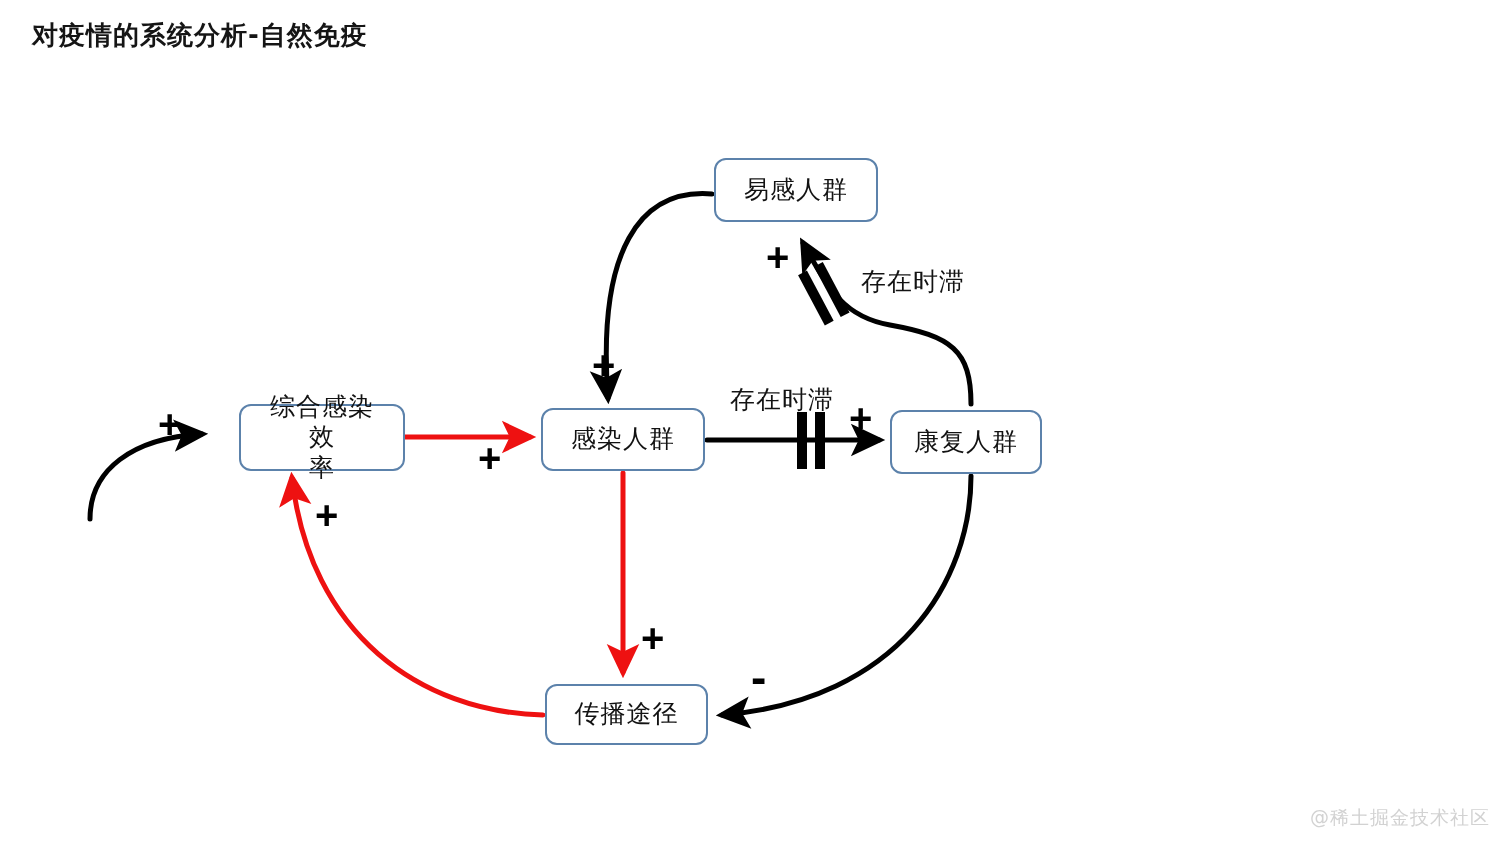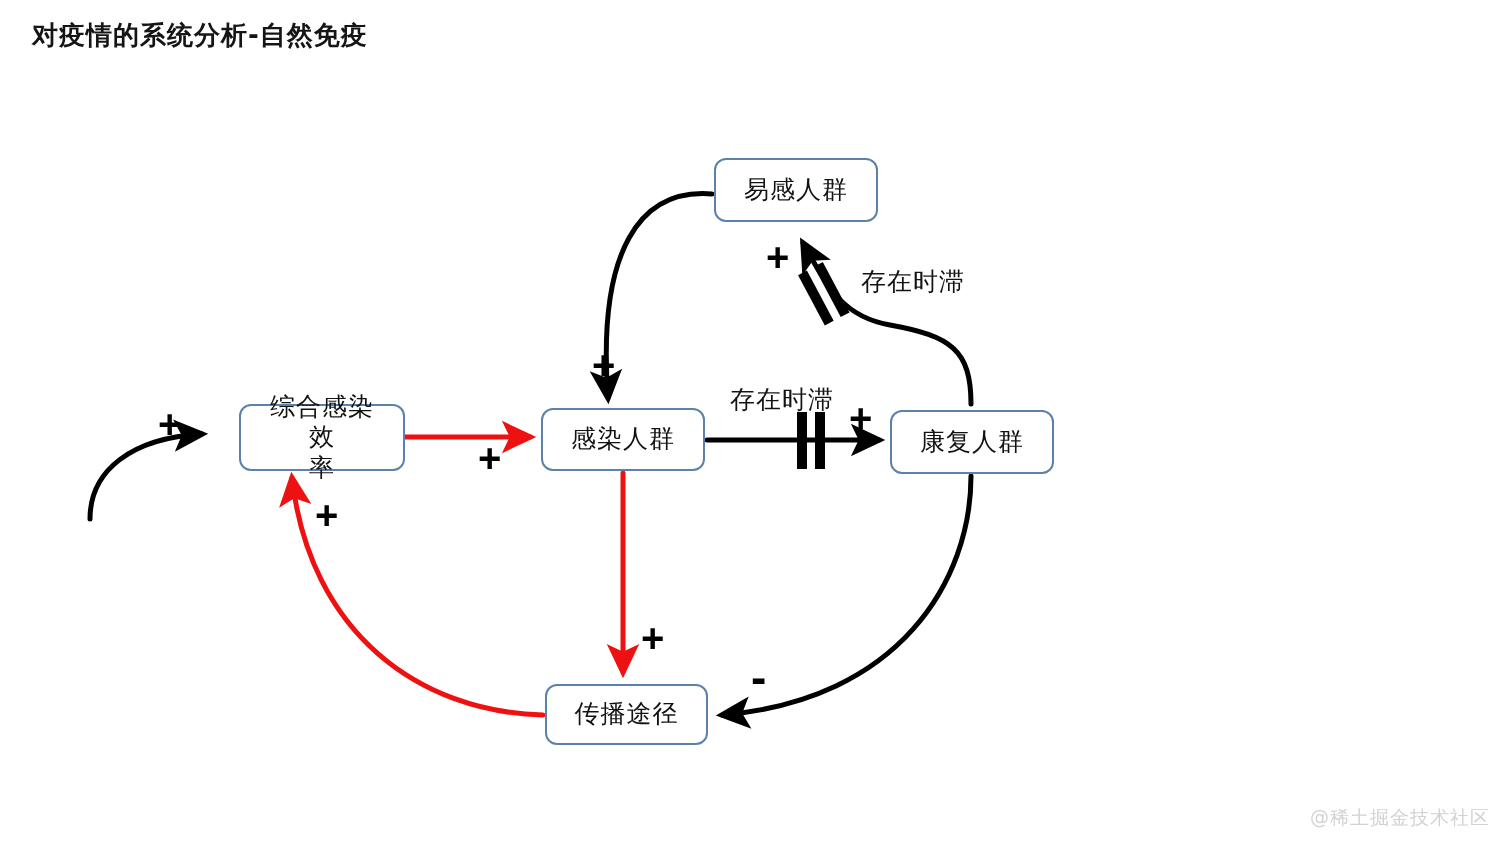--- a/index.html
+++ b/index.html
@@ -152,21 +152,21 @@
     <span>
       <span>综合感染效</span><br>
       <span>率</span>
     </span>
   </div>
 
   <div class="node-box" style="left:541px; top:408px; width:164px; height:63px;">感染人群</div>
 
   <div class="node-box" style="left:714px; top:158px; width:164px; height:64px;">易感人群</div>
 
-  <div class="node-box" style="left:890px; top:410px; width:164px; height:64px;">康复人群</div>
+  <div class="node-box" style="left:890px; top:410px; width:152px; height:64px;">康复人群</div>
 
   <div class="node-box" style="left:545px; top:684px; width:163px; height:61px;">传播途径</div>
 
   <div class="edge-label" style="left:861px; top:265px;">存在时滞</div>
 
   <div class="edge-label" style="left:730px; top:383px;">存在时滞</div>
 
   <div class="polarity" style="left:158px; top:404px;">+</div>
 
   <div class="polarity" style="left:478px; top:438px;">+</div>

